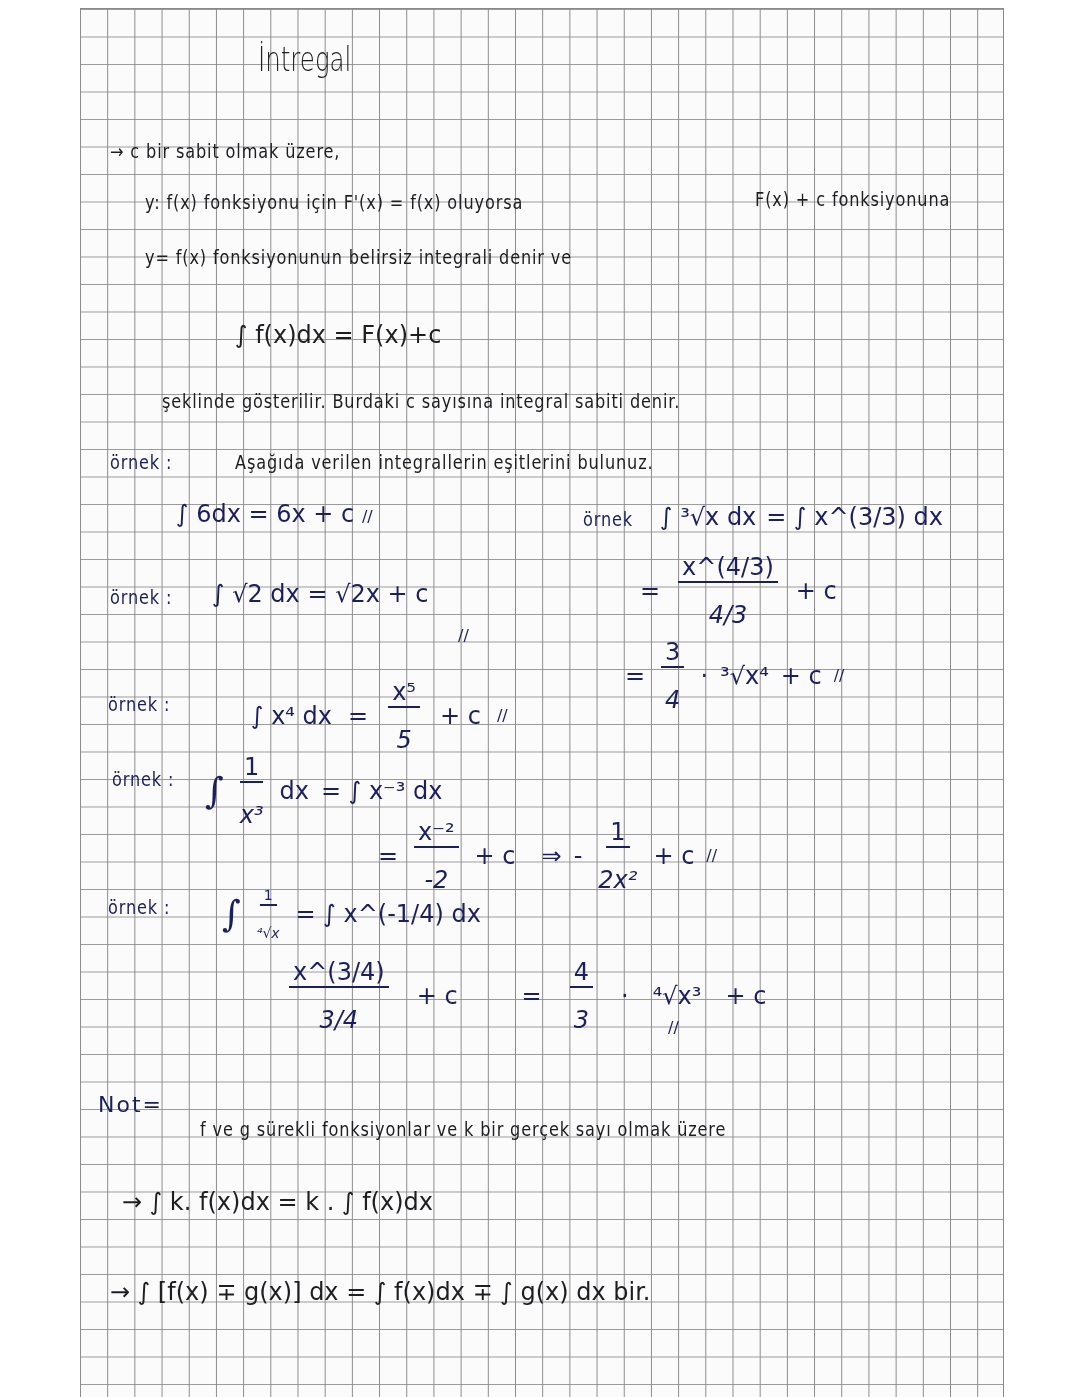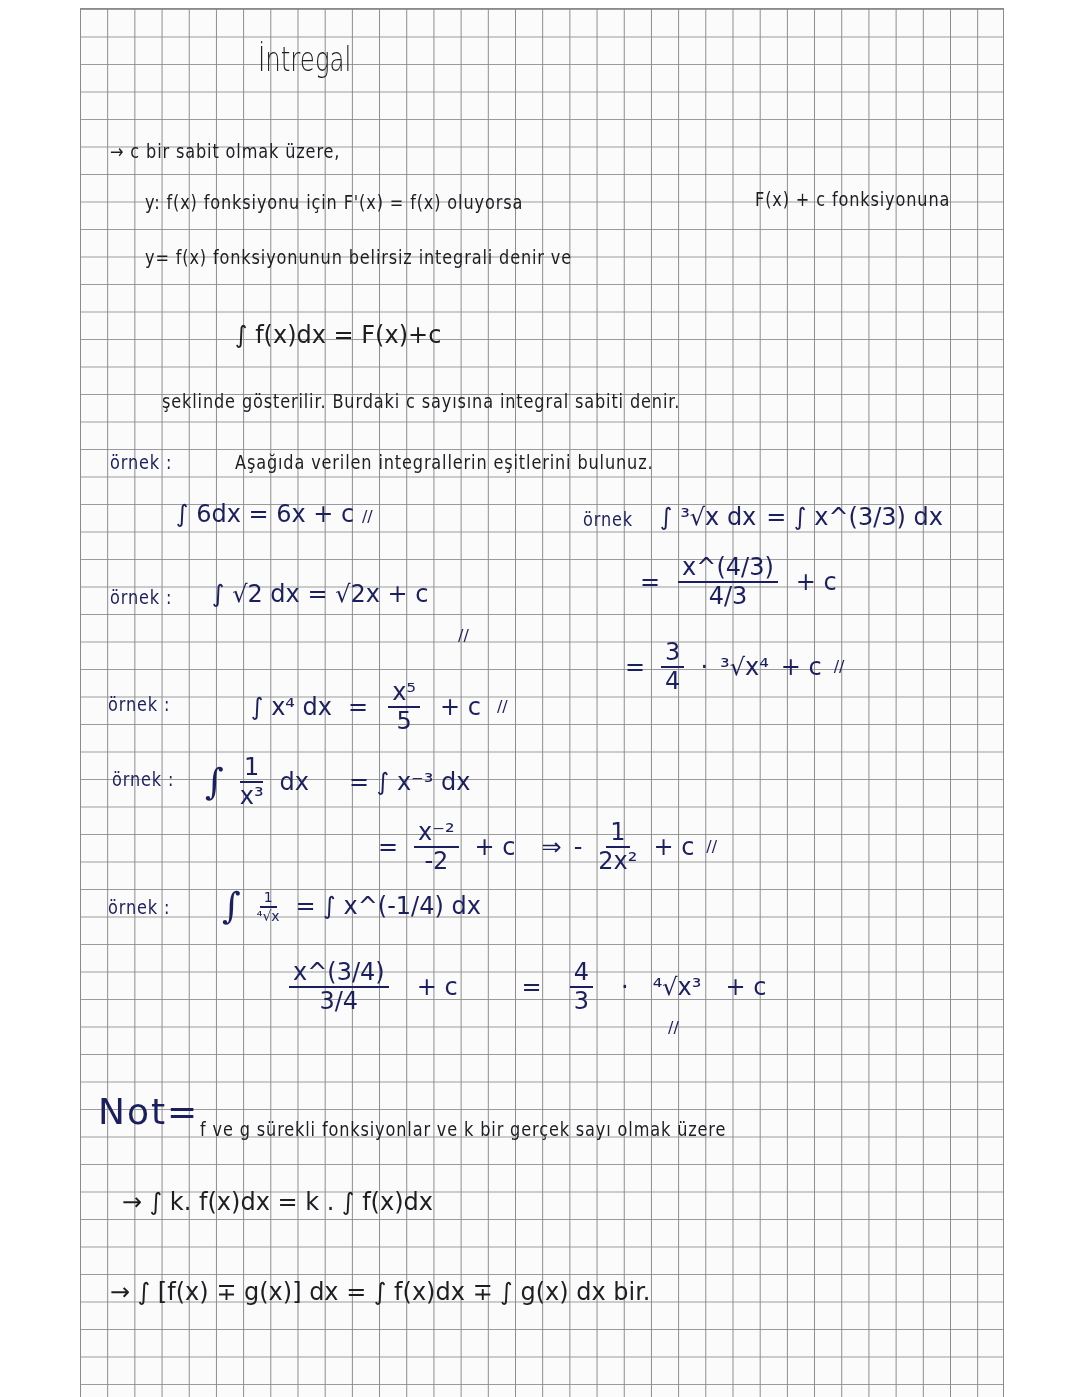--- a/index.html
+++ b/index.html
@@ -17,24 +17,24 @@
       border-right: 1px solid #8a8a8a;
       border-top: 1px solid #8a8a8a;
     }
     .ink { position: absolute; white-space: nowrap; line-height: 1; }
     .hw { font-family: "DejaVu Sans", sans-serif; color: #1d1d22; }
     .blue { color: #1b1f5e; }
     .title { font-size: 34px; font-weight: 300; letter-spacing: 0px; transform: scaleX(0.72); transform-origin: left; }
     .txt { font-size: 19px; letter-spacing: 1px; transform: scaleX(0.85); transform-origin: left; }
     .math { font-size: 24px; }
     .math-sm { font-size: 24px; }
-    .note-head { font-size: 36px; letter-spacing: 2px; color: #1b1f5e; }
+    .note-head { font-size: 22px; letter-spacing: 2px; color: #1b1f5e; }
     .frac { display: inline-flex; flex-direction: column; align-items: center; vertical-align: middle; margin: 0 4px; }
     .frac .num { border-bottom: 2px solid currentColor; padding: 0 4px 2px; }
-    .frac .den { padding-top: 1px; }
+    .frac .den { padding-top: 20px; font-style: italic; }
     .check { font-size: 16px; }
     .int { font-size: 36px; font-family: "DejaVu Serif", serif; font-style: italic; vertical-align: middle; }
   </style>
 </head>
 <body>
 
 <div class="paper"></div>
 
 <div class="ink hw title" style="left:258px; top:42px;">İntregal</div>
 
@@ -74,21 +74,21 @@
 </div>
 
 <div class="ink hw blue txt" style="left:112px; top:770px;">örnek :</div>
 <div class="ink hw blue math" style="left:205px; top:755px; display:flex; align-items:center; gap:12px;">
   <span class="int">∫</span>
   <span class="frac math-sm">
     <span class="num">1</span>
     <span class="den">x³</span>
   </span>
   <span>dx</span>
-  <span style="margin-left:28px;">= ∫ x⁻³ dx</span>
+  <span style="">= ∫ x⁻³ dx</span>
 </div>
 <div class="ink hw blue math" style="left:378px; top:820px; display:flex; align-items:center; gap:12px;">
   <span>=</span>
   <span class="frac math-sm">
     <span class="num">x⁻²</span>
     <span class="den">-2</span>
   </span>
   <span>+ c</span>
   <span style="margin-left:14px;">⇒</span>
   <span>-</span>

